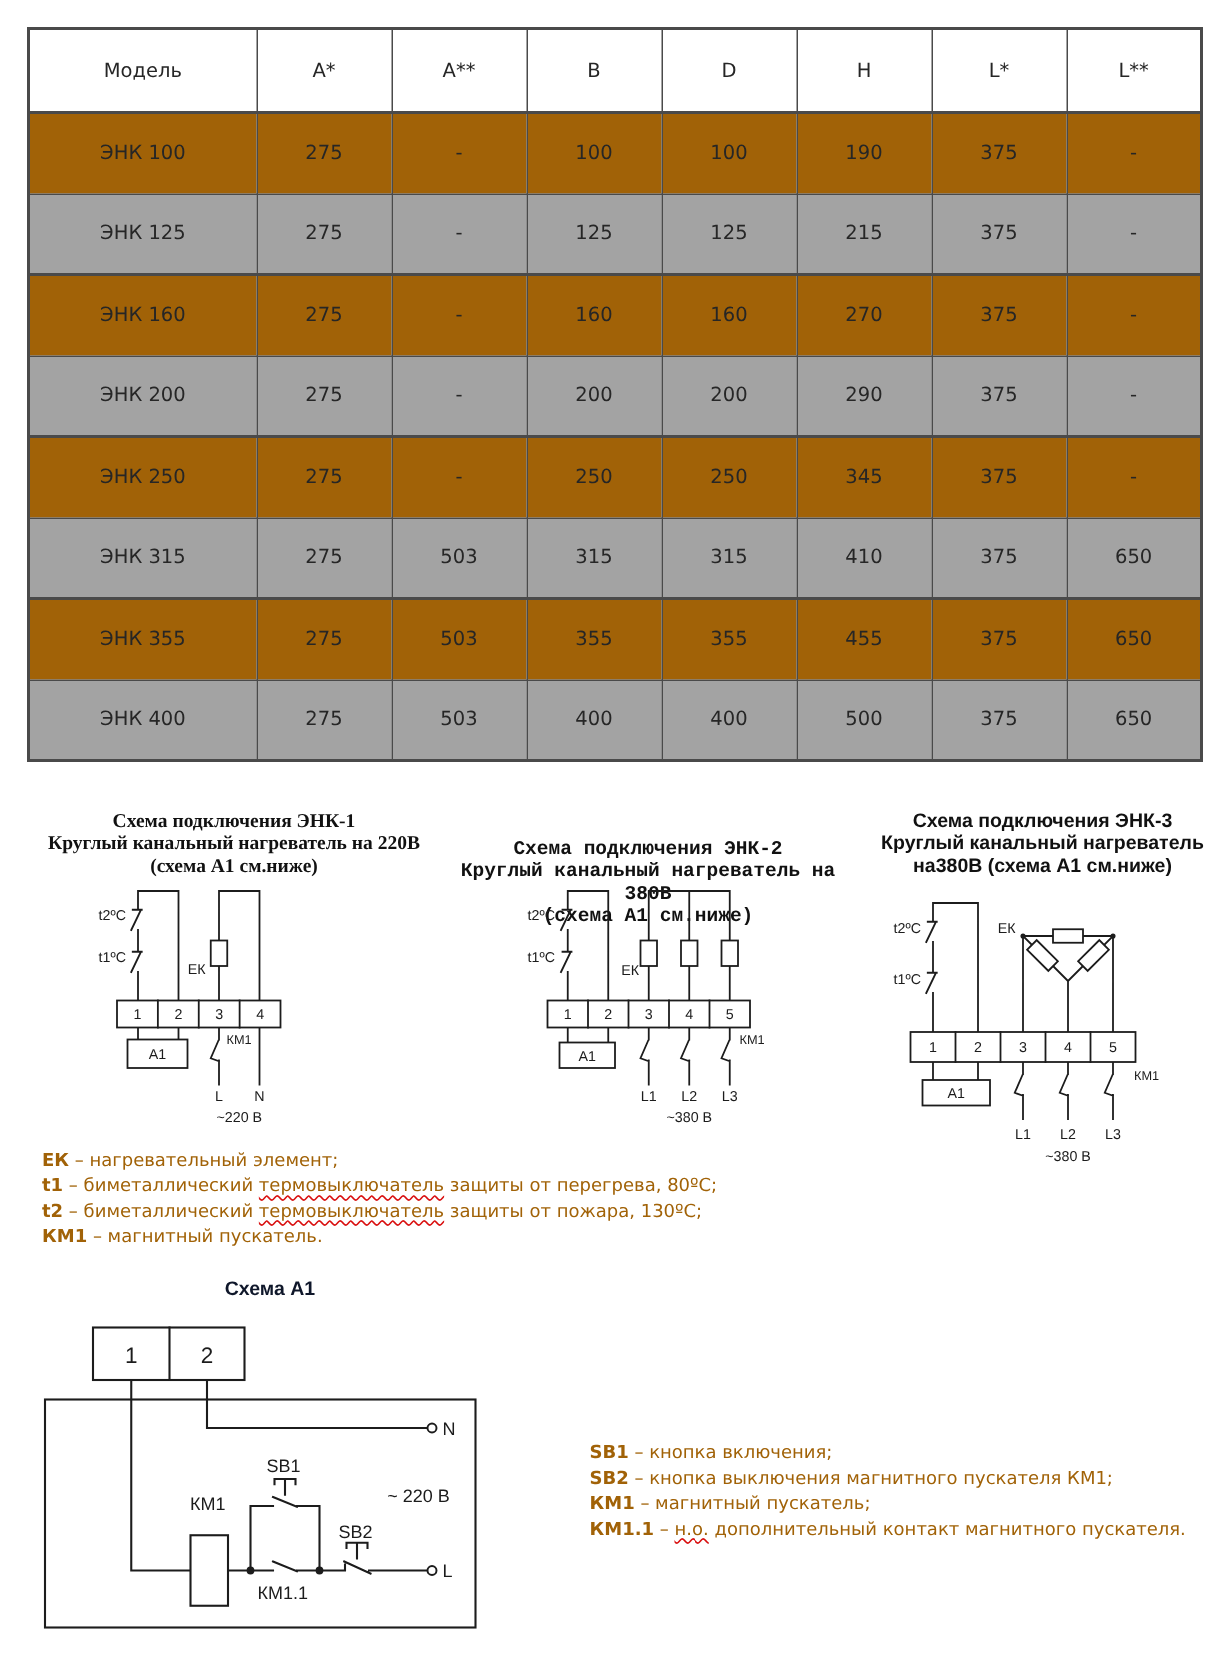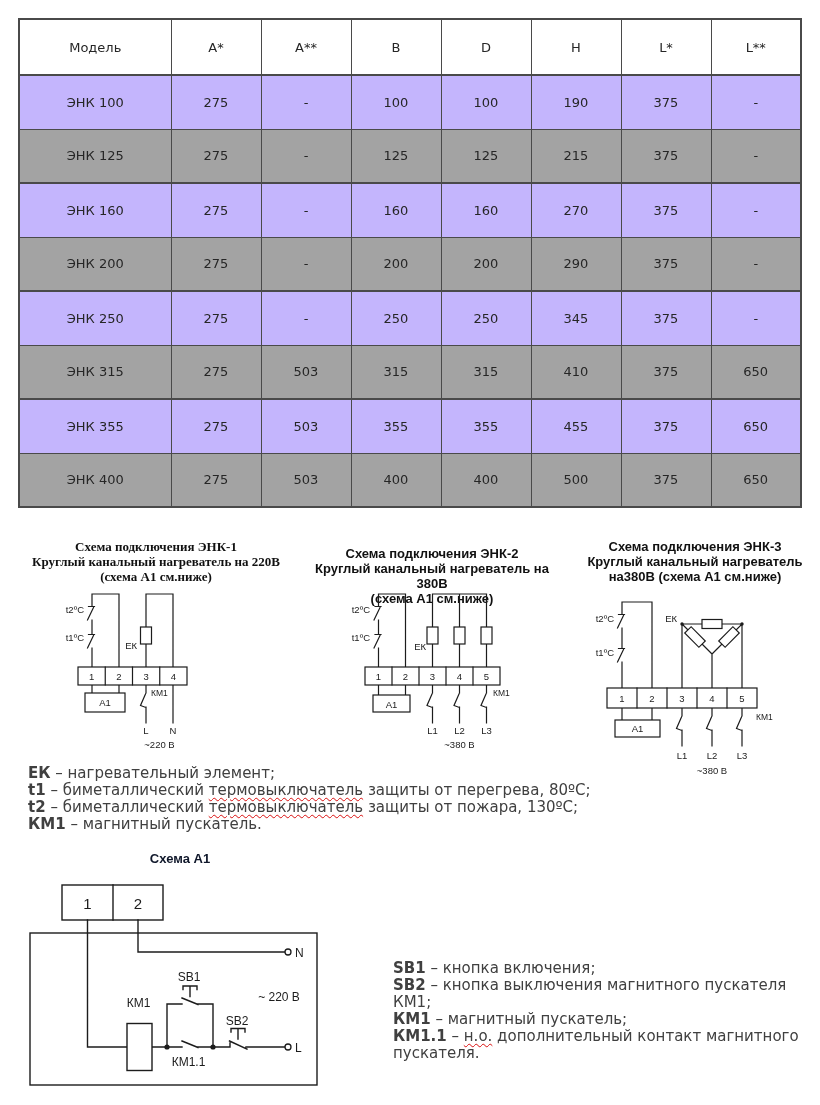--- a/index.html
+++ b/index.html
@@ -6,27 +6,27 @@
   .page{position:relative;width:820px;height:1105px;background:#fff;overflow:hidden;
         font-family:"DejaVu Sans","Liberation Sans",sans-serif;color:#222;}
   
   table.spec{position:absolute;left:18px;top:18px;width:784px;border-collapse:collapse;
              table-layout:fixed;border:2px solid #4a4a4a;font-size:13px;color:#262626;}
   table.spec th,table.spec td{border:1px solid #4a4a4a;text-align:center;vertical-align:middle;
              font-weight:normal;padding:0;overflow:hidden;}
   table.spec thead tr{height:56px;}
   table.spec thead th{border-bottom:2px solid #4a4a4a;}
   table.spec tbody tr{height:54px;background:#a3a3a3;}
-  table.spec tbody tr.shaded{background:#c4b5fd;}
+  table.spec tbody tr.shaded{background:#a16207;}
   table.spec tbody tr.shaded td{border-top:2px solid #4a4a4a;}
   
   .dtitle{position:absolute;text-align:center;font-family:"Liberation Sans",sans-serif;
           font-weight:bold;font-size:13px;line-height:15px;color:#111;}
   #t1d{left:18px;top:539px;width:276px;font-family:Liberation Serif, serif;}
-  #t2d{left:300px;top:546px;width:264px;}
+  #t2d{left:300px;top:558px;width:264px;font-family:Liberation Mono, monospace;}
   #t3d{left:570px;top:539px;width:250px;}
   
   svg{position:absolute;}
   #svg1{left:40px;top:586px;}
   #svg2{left:330px;top:586px;}
   #svg3{left:578px;top:586px;}
   #svgA1{left:25px;top:875px;}
   .wire{stroke:#1c1c1c;stroke-width:1.2;fill:none;stroke-linecap:square;}
   .wire2{stroke:#1c1c1c;stroke-width:1.4;fill:none;stroke-linecap:square;}
   .box{fill:#fff;stroke:#1c1c1c;stroke-width:1.2;}
@@ -34,21 +34,21 @@
   .encl{fill:none;stroke:#1c1c1c;stroke-width:1.4;}
   .dot{fill:#1c1c1c;stroke:none;}
   .term-circ{fill:#fff;stroke:#1c1c1c;stroke-width:1.3;}
   text{font-family:"Liberation Sans",sans-serif;fill:#1c1c1c;}
   .lb{font-size:9.5px;}
   .lbs{font-size:8.5px;}
   .num{font-size:9.5px;}
   .numbig{font-size:15px;}
   .lbA{font-size:12px;}
   
-  .legend{position:absolute;font-size:15px;line-height:17px;color:#404040;}
+  .legend{position:absolute;font-size:12px;line-height:17px;color:#a16207;}
   #legend1{left:28px;top:765px;}
   #legend2{left:352px;top:960px;margin-left:41px;}
   .term{font-weight:bold;}
   .wavy{text-decoration:underline;text-decoration-style:wavy;text-decoration-color:#d90f0f;
         text-decoration-thickness:1px;text-underline-offset:2px;}
   
   #a1title{position:absolute;left:25px;top:851px;width:310px;text-align:center;
            font-family:"Liberation Sans",sans-serif;font-weight:bold;font-size:13px;color:#0f172a;}
 </style>
 </head>

